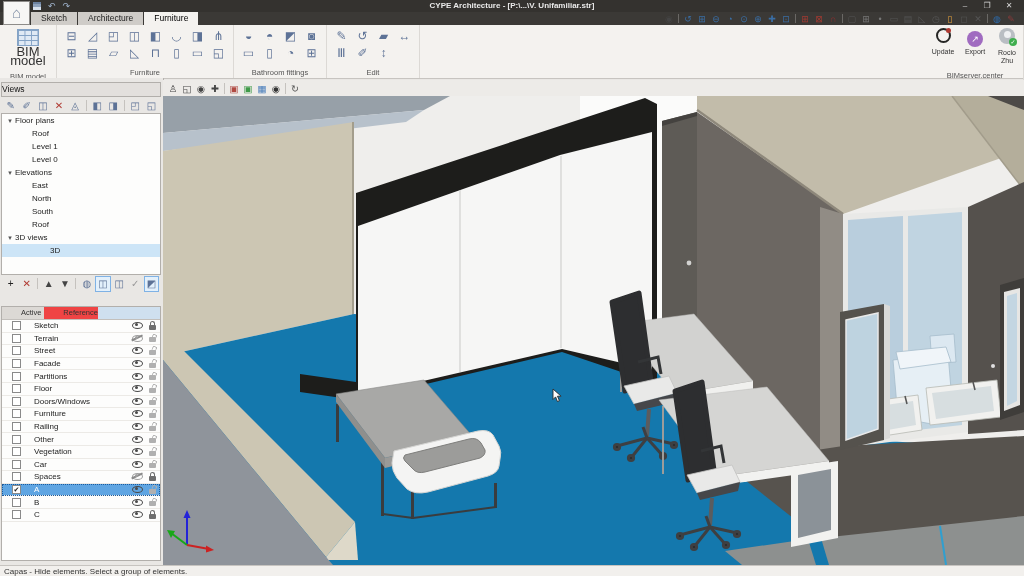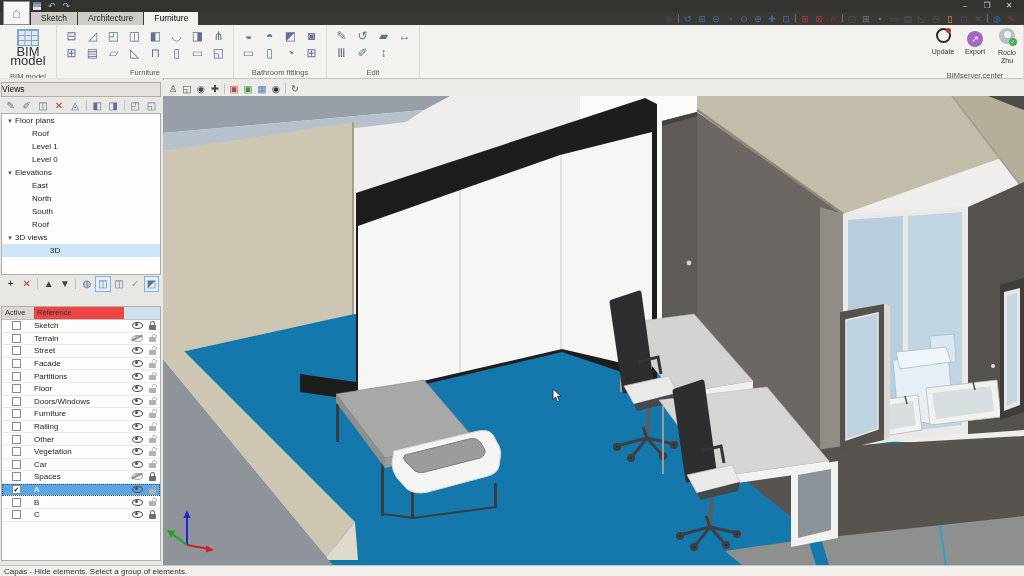--- a/index.html
+++ b/index.html
@@ -60,21 +60,21 @@
   .pticon.pressed{border:1px solid #7fb2e5;background:#e3f0fb;}
   .psep{width:1px;height:11px;background:#c5c2be;margin:0 2px;}
   .pbody{position:absolute;left:0;right:0;bottom:0;background:#fdfdfc;border:1px solid #b2afab;overflow:hidden;}
   
   .trow{height:13px;line-height:13px;font-size:8px;color:#222;display:flex;align-items:center;}
   .trow .chev{width:10px;text-align:center;font-size:7px;color:#555;margin-left:3px;}
   .trow.child{padding-left:30px;text-align:right;}
   .trow.selected{background:#cde5f7;padding-left:48px;}
   
   .lhead{display:flex;height:12px;background:#dcd9d5;border-bottom:1px solid #c3c0bc;font-size:7.5px;color:#333;}
-  .lhead .hc{line-height:12px;padding-left:3px;}
+  .lhead .hc{line-height:12px;padding-left:19px;}
   .hc.active-col{width:29px;}
   .hc.ref-col{flex:1;background:#ef4444;}
   .hc.mini{width:15px;background:#cfe0ef;}
   .lrow{display:flex;height:11.6px;align-items:center;border-bottom:1px solid #eceae6;font-size:8px;color:#222;}
   .lrow .cbc{width:29px;display:flex;justify-content:center;}
   .cb{width:7px;height:7px;border:1px solid #8a8a8a;background:#fff;font-size:7px;line-height:7px;text-align:center;color:#222;}
   .lrow .lname{flex:1;padding-left:3px;white-space:nowrap;overflow:hidden;}
   .lrow .ic{width:15px;display:flex;justify-content:center;align-items:center;}
   .lrow.selected{background:#5fa5e2;color:#fff;outline:1px dotted #1c5c9e;outline-offset:-1px;}
   .eye{width:9px;height:5px;border:1px solid #4a4a4a;border-radius:50%;position:relative;}
@@ -101,20 +101,21 @@
 
 <div id="app">
 
   <div class="titlebar">
     <div class="logo-btn">⌂</div>
     <div class="qat">
       <span class="floppy"></span>
       <span class="glyph">↶</span>
       <span class="glyph">↷</span>
     </div>
+    <div class="title-text">CYPE Architecture - [P:\...\V. Unifamiliar.str]</div>
     <div class="winctrls" id="winctrls">
         <span class="winctrl">–</span>
         <span class="winctrl">❐</span>
         <span class="winctrl">✕</span>
       </div>
   </div>
 
   <div class="tabrow">
     <div class="tabs" id="tabs">
         <div class="tab">Sketch</div>

